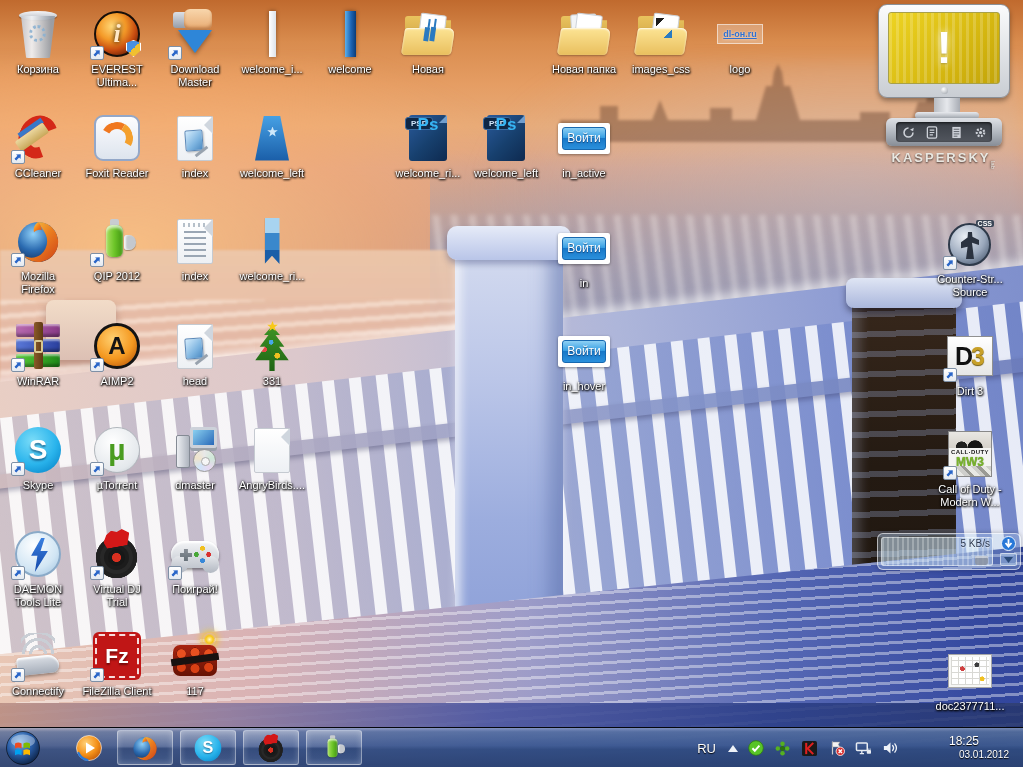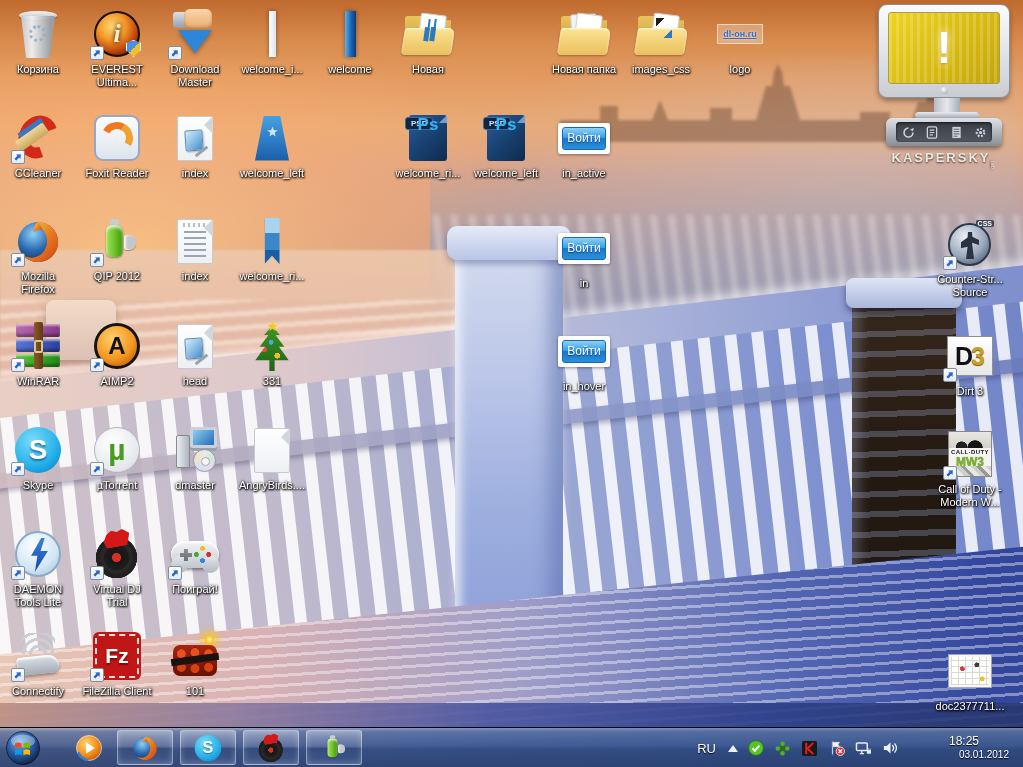--- a/index.html
+++ b/index.html
@@ -705,21 +705,21 @@
     <div class="di-label">FileZilla Client</div>
       </div>
       <div class="dicon" style="left: 152px; top: 630px;">
         <div class="di-ico">
           <div class="g gtnt">
             <i class="tnt-spark"></i>
             <i class="tnt-body"></i>
             <i class="tnt-band"></i>
           </div>
         </div>
-    <div class="di-label">101</div>
+    <div class="di-label">117</div>
       </div>
       <div class="dicon" style="left: 927px; top: 645px;">
         <div class="di-ico">
           <div class="g gthumb">
             <i class="th-in"></i>
           </div>
         </div>
     <div class="di-label">doc2377711...</div>
       </div>
     </div>
@@ -757,20 +757,36 @@
             <svg width="13" height="13" viewBox="0 0 14 14">
               <circle cx="7" cy="7" r="4" fill="none" stroke="#cdd1d8" stroke-width="2.4" stroke-dasharray="2 1.6"></circle>
               <circle cx="7" cy="7" r="1.7" fill="#cdd1d8"></circle>
             </svg>
           </div>
         </div>
     </div>
     <div class="k-brand"><span>KASPERSKY</span><span class="k-lab">lab</span></div>
   </div>
 
+  <div class="dmbar">
+    <div class="dm-panel"></div>
+    <span class="dm-speed">5 KB/s</span>
+    <i class="dm-basket"></i>
+    <div class="dm-arrow-ico">
+      <svg width="15" height="15" viewBox="0 0 15 15">
+          <circle cx="7.5" cy="7.5" r="7" fill="#2878d8" stroke="#eef4fc" stroke-width="1"></circle>
+          <path d="M7.5 3v6M4.5 7l3 3.5 3-3.5" stroke="#fff" stroke-width="1.8" fill="none"></path>
+        </svg>
+    </div>
+    <div class="dm-drop">
+      <svg width="9" height="6" viewBox="0 0 9 6">
+          <path d="M0 0h9L4.5 6z" fill="#2a4a78"></path>
+        </svg>
+    </div>
+  </div>
 
   <div class="taskbar">
     <div class="start-orb">
       <svg width="36" height="36" viewBox="0 0 36 36">
         <circle cx="18" cy="18" r="16.5" fill="url(#orbg)" stroke="rgba(0,0,0,.55)" stroke-width="1"></circle>
         <ellipse cx="18" cy="11" rx="12" ry="6.5" fill="rgba(255,255,255,.35)"></ellipse>
         <g>
           <path d="M10 13.5c2.2-1.3 4.4-1.3 6.6 0v5c-2.2-1.3-4.4-1.3-6.6 0z" fill="#ee4c22"></path>
           <path d="M18.4 13.5c2.2-1.3 4.4-1.3 6.6 0v5c-2.2-1.3-4.4-1.3-6.6 0z" fill="#7fbb00"></path>
           <path d="M10 20.2c2.2-1.3 4.4-1.3 6.6 0v5c-2.2-1.3-4.4-1.3-6.6 0z" fill="#00a1f1"></path>

